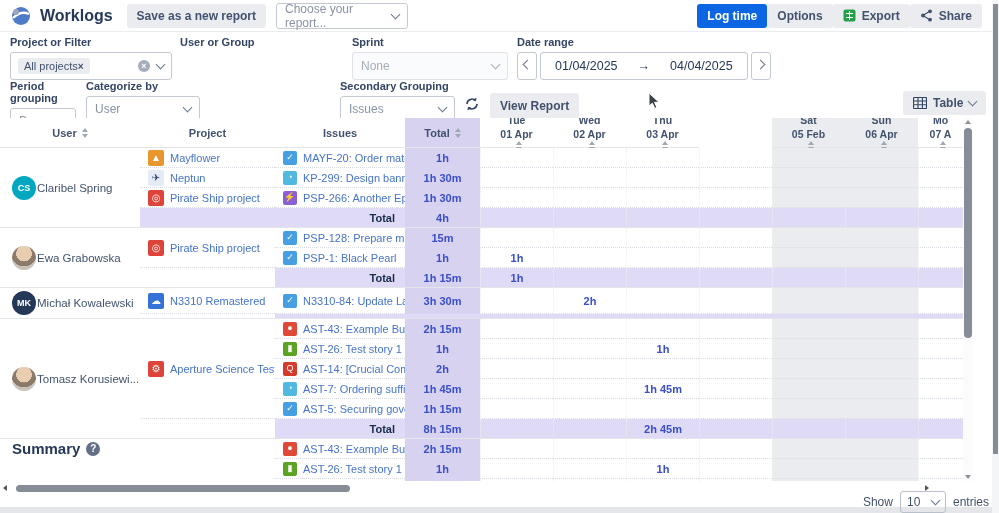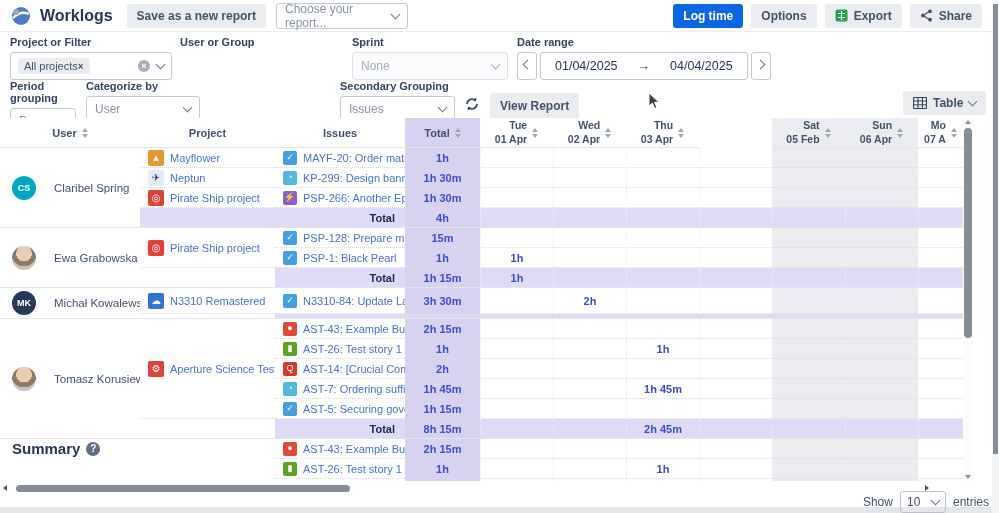--- a/index.html
+++ b/index.html
@@ -6,21 +6,21 @@
   .frame{position:relative;width:999px;height:513px;background:#fff;overflow:hidden;
          font-family:"Liberation Sans",sans-serif;color:#344563;}
   
   .topbar{position:absolute;left:0;top:0;width:992px;height:32px;display:flex;align-items:center;
           padding:0 10px;box-sizing:border-box;border-bottom:1px solid #ebecf0;background:#fff;}
   .app-title{font-size:16px;font-weight:700;color:#253858;margin:0 14px 0 8px;}
   .btn{height:24px;display:inline-flex;align-items:center;gap:6px;padding:0 10px;border:none;
        border-radius:3px;font-family:inherit;font-size:12px;font-weight:600;cursor:default;}
   .btn-gray{background:#ebecf0;color:#42526e;}
   .btn-blue{background:#0c66e4;color:#fff;}
-  .tb-right{margin-left:auto;display:flex;gap:8px;align-items:center;}
+  .tb-right{margin-left:auto;display:flex;align-items:center;}
   .select{border:1px solid #c2c9d2;border-radius:3px;background:#fff;display:flex;align-items:center;
           justify-content:space-between;font-size:12px;color:#8993a4;padding:0 8px;box-sizing:border-box;}
   .chev{width:6px;height:6px;border-right:1.6px solid #6b778c;border-bottom:1.6px solid #6b778c;
         transform:rotate(45deg);margin-top:-3px;flex:0 0 auto;}
   
   .fgroup{position:absolute;}
   .flabel{font-size:11px;font-weight:700;color:#344563;margin-bottom:4px;}
   .chip{background:#ebecf0;border-radius:3px;padding:2px 6px;font-size:11px;color:#42526e;
         display:inline-flex;align-items:center;}
   .chip .x{font-size:10px;color:#42526e;font-weight:700;}
@@ -30,29 +30,29 @@
           align-items:center;justify-content:center;background:#fff;box-sizing:border-box;}
   .dr-box{height:28px;border:1px solid #c2c9d2;border-radius:3px;display:flex;align-items:center;
           padding:0 14px;gap:20px;font-size:12.5px;color:#253858;background:#fff;box-sizing:border-box;margin:0 3px;}
   .larr{transform:rotate(135deg);}  .rarr{transform:rotate(-45deg);}
   
   .tablewrap{position:absolute;left:0;top:118px;width:963px;height:363px;overflow:hidden;background:#fff;}
   #grid{display:grid;font-size:11px;}
   .c{box-sizing:border-box;display:flex;align-items:center;background:#fff;border-bottom:1px dotted #d8dce2;}
   .hd{border-bottom:1px solid #e3e5e9;font-weight:700;color:#42526e;justify-content:center;
       font-size:11px;background:#fff;}
-  .dayh{flex-direction:row;font-size:10.5px;line-height:1.25;text-align:right;}
+  .dayh{flex-direction:column;font-size:10.5px;line-height:1.25;text-align:center;}
   .dayh .dd{display:flex;flex-direction:column;}
   .totcol{background:#d8d2f1;}
   .band{background:#dfdaf6;}
   .wkd{background:#ebecf0;}
   .time{justify-content:center;font-weight:700;color:#3a4fc8;}
   .dayc{justify-content:center;font-weight:700;color:#3a4fc8;border-left:1px dotted #eceef2;}
   .tlabel{justify-content:flex-end;padding-right:10px;font-weight:700;color:#172b4d;}
-  .usercell{gap:18px;padding-left:12px;border-bottom:1px solid #e3e5e9;}
+  .usercell{gap:1px;padding-left:12px;border-bottom:1px solid #e3e5e9;}
   .projcell,.isscell{gap:6px;padding-left:8px;}
   .link{color:#4674c8;white-space:nowrap;overflow:hidden;}
   .uname{color:#42526e;font-size:11.5px;white-space:nowrap;overflow:hidden;}
   .gend{border-bottom:1px solid #e3e5e9;}
   .avatar{width:24px;height:24px;border-radius:50%;flex:0 0 auto;display:flex;align-items:center;
           justify-content:center;font-size:9px;font-weight:700;color:#fff;}
   .photo{background:radial-gradient(circle at 50% 32%,#e8cdb0 0 38%,#8c7a6b 39% 62%,#c9c2ba 63%);}
   .pic{width:16px;height:16px;border-radius:2px;flex:0 0 auto;display:flex;align-items:center;
        justify-content:center;font-size:10px;line-height:1;}
   .iic{width:14px;height:14px;border-radius:2px;flex:0 0 auto;display:flex;align-items:center;

